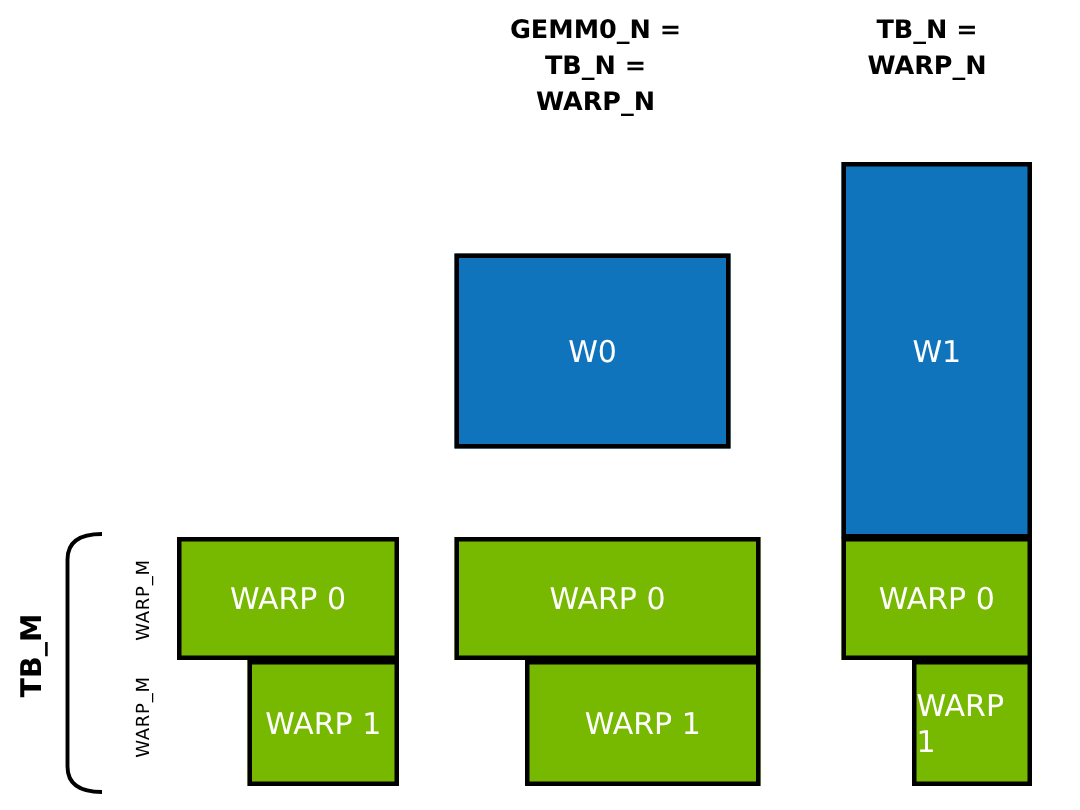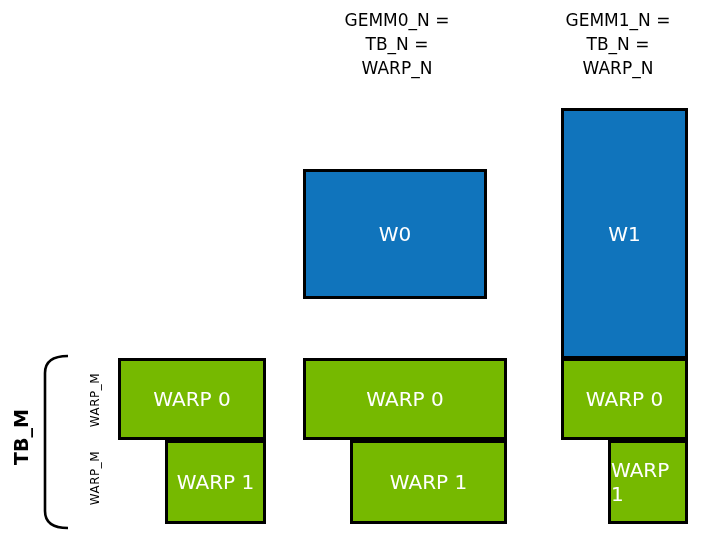--- a/index.html
+++ b/index.html
@@ -13,21 +13,21 @@
     position:relative;
     width:720px;height:540px;
     background:#ffffff;
     font-family:"DejaVu Sans","Liberation Sans",sans-serif;
     overflow:hidden;
   }
   .hdr{
     position:absolute;top:8px;
     text-align:center;
     font-size:17px;line-height:24px;
-    font-weight:400;
+    font-weight:700;
     color:var(--black);
     letter-spacing:0px;
   }
   .hdr span{display:block;}
   #hdr-gemm0{left:297px;width:200px;}
   #hdr-gemm1{left:528px;width:180px;}
   .bluebox{
     position:absolute;
     box-sizing:border-box;
     background:var(--blue);
@@ -75,21 +75,20 @@
 <body>
 
 <div class="canvas">
 
   <div class="hdr" id="hdr-gemm0">
     <span>GEMM0_N =</span>
     <span>TB_N =</span>
     <span>WARP_N</span>
   </div>
   <div class="hdr" id="hdr-gemm1">
-    <span>GEMM1_N =</span>
     <span>TB_N =</span>
     <span>WARP_N</span>
   </div>
 
   <div class="bluebox" id="w0">
     <span>W0</span>
   </div>
   <div class="bluebox" id="w1">
     <span>W1</span>
   </div>

